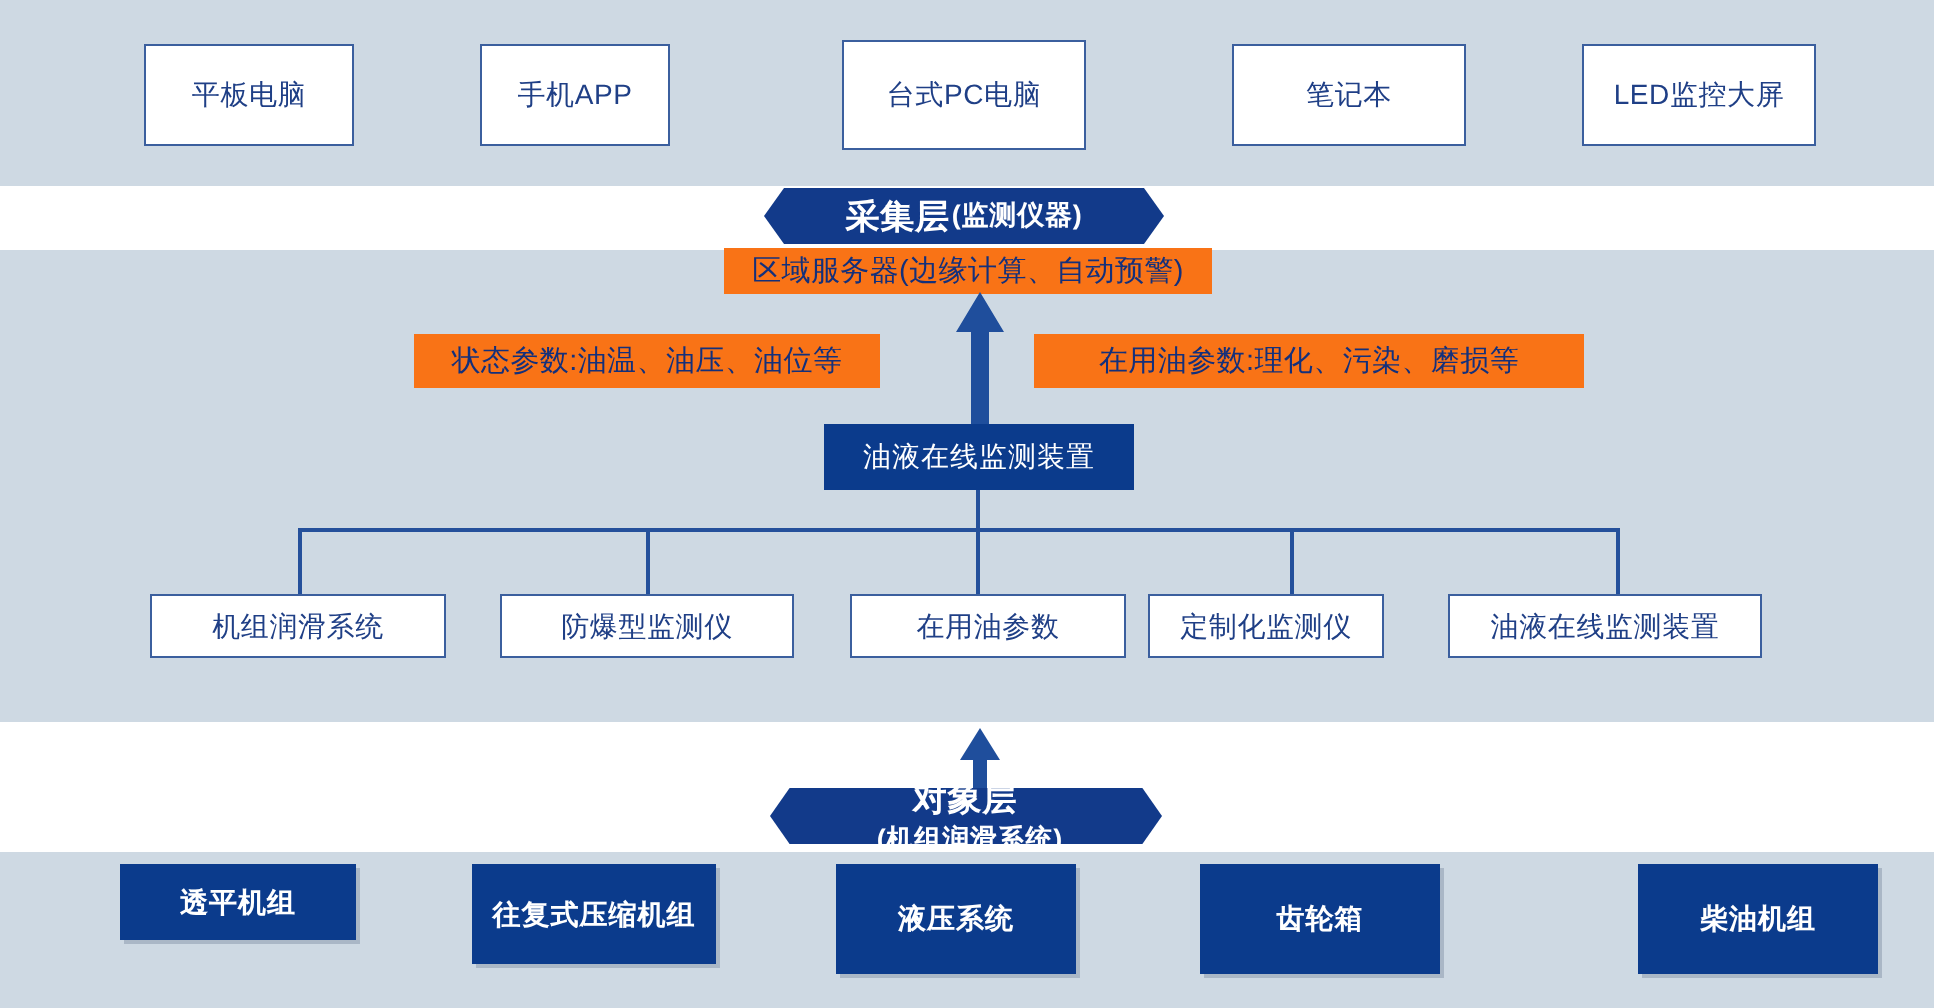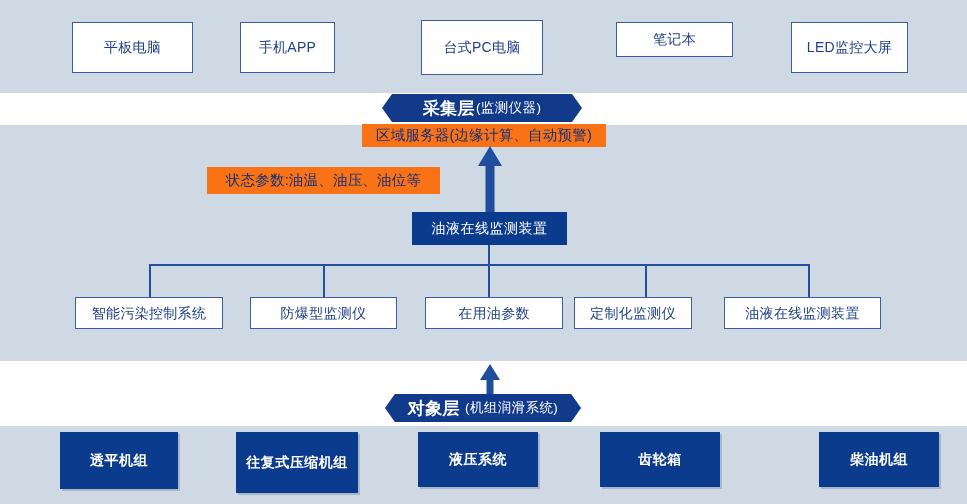--- a/index.html
+++ b/index.html
@@ -78,21 +78,21 @@
     clip-path: polygon(5% 0%, 95% 0%, 100% 50%, 95% 100%, 5% 100%, 0% 50%);
     white-space: nowrap;
   }
   .banner .b-strong {
     font-weight: bold;
     font-size: 17px;
     margin-right: 1px;
   }
   .banner .b-sub {
     font-size: 13.5px;
-    font-weight: normal;
+    font-weight: bold;
   }
 
   
   .label-strip {
     position: absolute;
     box-sizing: border-box;
     background: #f97316;
     color: #13307c;
     display: flex;
     align-items: center;
@@ -122,68 +122,69 @@
 </style>
 </head>
 <body>
 
 <div id="canvas">
 
   <div class="band" id="band-top"></div>
   <div class="band" id="band-mid"></div>
   <div class="band" id="band-bottom"></div>
 
-  <div class="box-outline" style="left:72px; top:22px; width:121px; height:51px;">平板电脑</div>
+  <div class="box-outline" style="left:72px; top:22px; width:105px; height:51px;">平板电脑</div>
   <div class="box-outline" style="left:240px; top:22px; width:95px; height:51px;">手机APP</div>
   <div class="box-outline" style="left:421px; top:20px; width:122px; height:55px;">台式PC电脑</div>
-  <div class="box-outline" style="left:616px; top:22px; width:117px; height:35px;">笔记本</div>
+  <div class="box-outline" style="left:616px; top:22px; width:117px; height:51px;">笔记本</div>
   <div class="box-outline" style="left:791px; top:22px; width:117px; height:51px;">LED监控大屏</div>
 
   <div class="banner" style="left:382px; top:94px; width:200px; height:28px;">
     <span class="b-strong">采集层</span>
     <span class="b-sub">(监测仪器)</span>
   </div>
 
   <div class="label-strip" style="left:362px; top:124px; width:244px; height:23px;">区域服务器(边缘计算、自动预警)</div>
 
   <div class="arrow" style="left:477px; top:146px; width:26px; height:72px;">
     <svg width="26" height="72" viewBox="0 0 26 72">
       <polygon points="13,0 25,20 17.5,20 17.5,72 8.5,72 8.5,20 1,20" fill="#1f4e9c"></polygon>
     </svg>
   </div>
 
   <div class="label-strip" style="left:207px; top:167px; width:233px; height:27px;">状态参数:油温、油压、油位等</div>
+  <div class="label-strip" style="left:517px; top:167px; width:275px; height:27px;">在用油参数:理化、污染、磨损等</div>
 
   <div class="box-solid" style="left:412px; top:212px; width:155px; height:33px; font-weight:normal;">油液在线监测装置</div>
 
   <div class="line-v" style="left:488px; top:245px; height:20px;"></div>
   <div class="line-h" style="left:149px; top:264px; width:660px;"></div>
 
   <div class="line-v" style="left:149px; top:264px; height:34px;"></div>
   <div class="line-v" style="left:323px; top:264px; height:34px;"></div>
   <div class="line-v" style="left:488px; top:264px; height:34px;"></div>
   <div class="line-v" style="left:645px; top:264px; height:34px;"></div>
   <div class="line-v" style="left:808px; top:264px; height:34px;"></div>
 
-  <div class="box-outline" style="left:75px; top:297px; width:148px; height:32px;">智能污染控制系统</div>
+  <div class="box-outline" style="left:75px; top:297px; width:148px; height:32px;">机组润滑系统</div>
   <div class="box-outline" style="left:250px; top:297px; width:147px; height:32px;">防爆型监测仪</div>
   <div class="box-outline" style="left:425px; top:297px; width:138px; height:32px;">在用油参数</div>
   <div class="box-outline" style="left:574px; top:297px; width:118px; height:32px;">定制化监测仪</div>
   <div class="box-outline" style="left:724px; top:297px; width:157px; height:32px;">油液在线监测装置</div>
 
   <div class="arrow" style="left:479px; top:364px; width:22px; height:32px;">
     <svg width="22" height="32" viewBox="0 0 22 32">
       <polygon points="11,0 21,16 14.5,16 14.5,32 7.5,32 7.5,16 1,16" fill="#1f4e9c"></polygon>
     </svg>
   </div>
 
-  <div class="banner" style="left:385px; top:394px; width:196px; height:28px;">
+  <div class="banner" style="left:385px; top:394px; width:196px; height:28px;flex-direction:column;">
     <span class="b-strong">对象层</span>
     <span class="b-sub" style="margin-left:4px;">(机组润滑系统)</span>
   </div>
 
-  <div class="box-solid shadowed" style="left:60px; top:432px; width:118px; height:57px;">透平机组</div>
-  <div class="box-solid shadowed" style="left:236px; top:432px; width:122px; height:61px;">往复式压缩机组</div>
+  <div class="box-solid shadowed" style="left:60px; top:432px; width:118px; height:38px;">透平机组</div>
+  <div class="box-solid shadowed" style="left:236px; top:432px; width:122px; height:50px;">往复式压缩机组</div>
   <div class="box-solid shadowed" style="left:418px; top:432px; width:120px; height:55px;">液压系统</div>
   <div class="box-solid shadowed" style="left:600px; top:432px; width:120px; height:55px;">齿轮箱</div>
   <div class="box-solid shadowed" style="left:782px; top:432px; width:120px; height:55px;margin-left:37px;">柴油机组</div>
 
 </div>
 
 </body></html>

